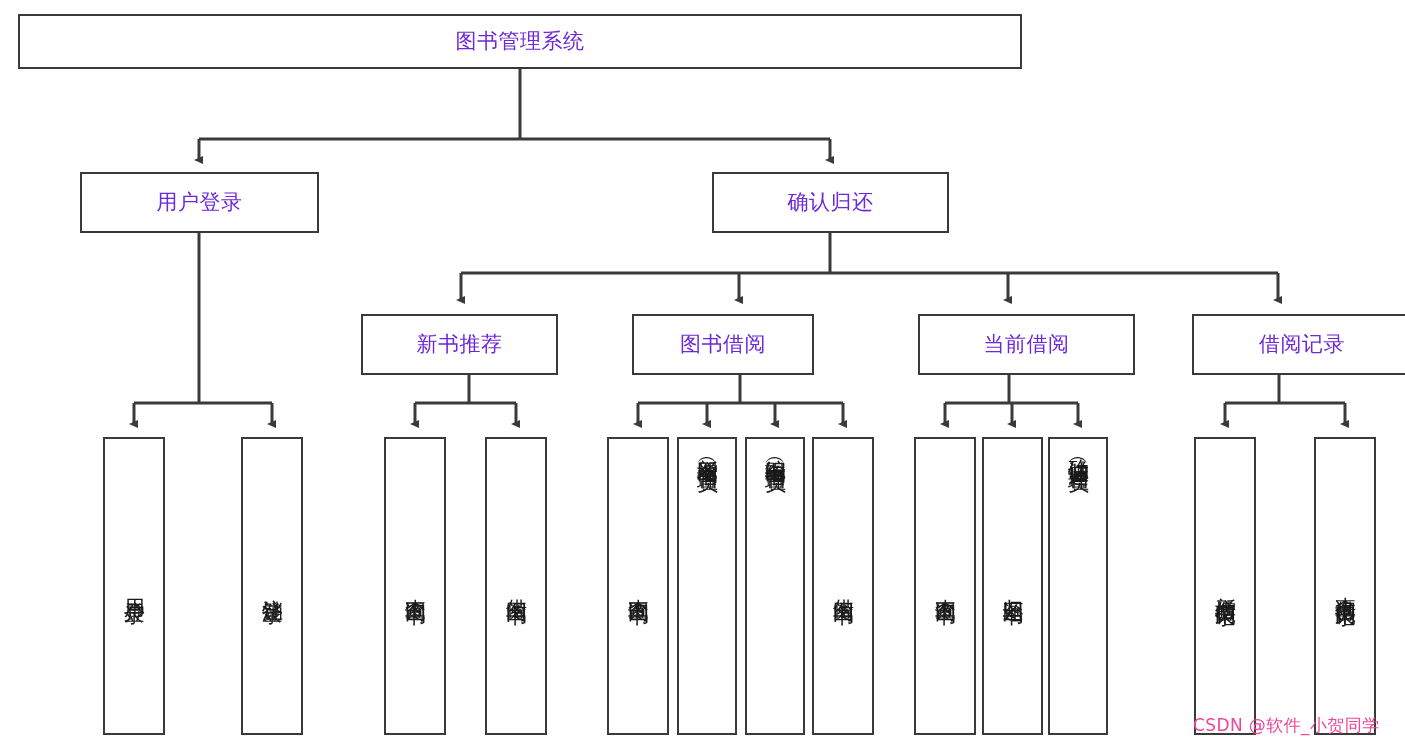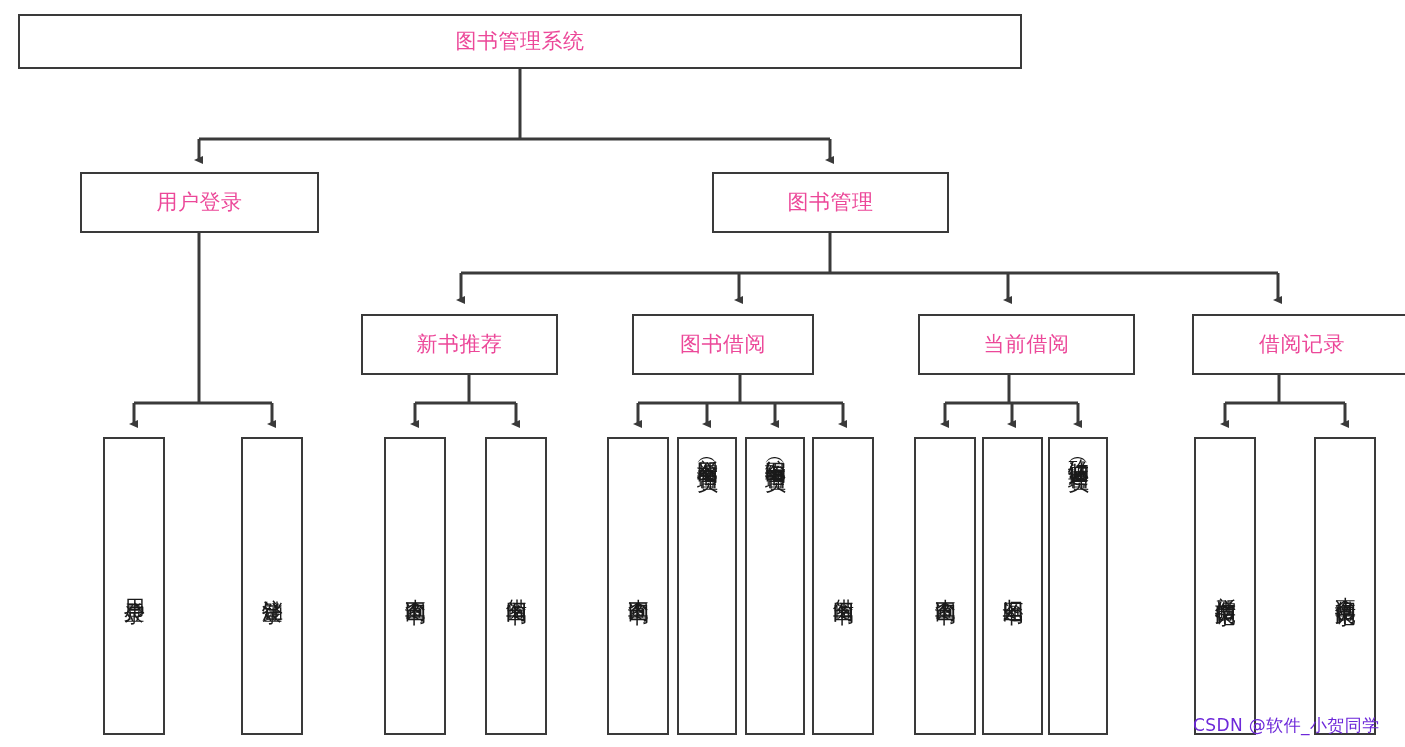--- a/index.html
+++ b/index.html
@@ -25,21 +25,21 @@
     position: absolute;
     box-sizing: border-box;
     border: 2.5px solid #3a3a3a;
     background: #ffffff;
     display: flex;
     align-items: center;
     justify-content: center;
   }
   .node-label-h {
     font-size: 21px;
-    color: #ec4899;
+    color: #6d28d9;
     line-height: 1.1;
     letter-spacing: 0.5px;
     white-space: nowrap;
   }
   .node-box.vertical {
     align-items: flex-start;
     padding-top: 0;
   }
   .node-label-v {
     writing-mode: vertical-rl;
@@ -62,21 +62,21 @@
   .vwrap.top {
     align-items: flex-start;
     padding-top: 3px;
     box-sizing: border-box;
   }
   .watermark {
     position: absolute;
     left: 1193px;
     top: 714px;
     font-size: 17px;
-    color: #6d28d9;
+    color: #ec4899;
     white-space: nowrap;
     letter-spacing: 0.4px;
   }
   svg.connectors {
     position: absolute;
     left: 0;
     top: 0;
     width: 1405px;
     height: 747px;
     pointer-events: none;
@@ -138,21 +138,21 @@
   </svg>
 
   <div class="node-box" style="left:18px; top:14px; width:1004px; height:55px;">
     <span class="node-label-h">图书管理系统</span>
   </div>
 
   <div class="node-box" style="left:80px; top:172px; width:239px; height:61px;">
     <span class="node-label-h">用户登录</span>
   </div>
   <div class="node-box" style="left:712px; top:172px; width:237px; height:61px;">
-    <span class="node-label-h">图书管理</span>
+    <span class="node-label-h">确认归还</span>
   </div>
 
   <div class="node-box" style="left:632px; top:314px; width:182px; height:61px;">
     <span class="node-label-h">图书借阅</span>
   </div>
   <div class="node-box" style="left:361px; top:314px; width:197px; height:61px;">
     <span class="node-label-h">新书推荐</span>
   </div>
   <div class="node-box" style="left:901px; top:314px; width:217px; height:61px;margin-left:17px;">
     <span class="node-label-h">当前借阅</span>

